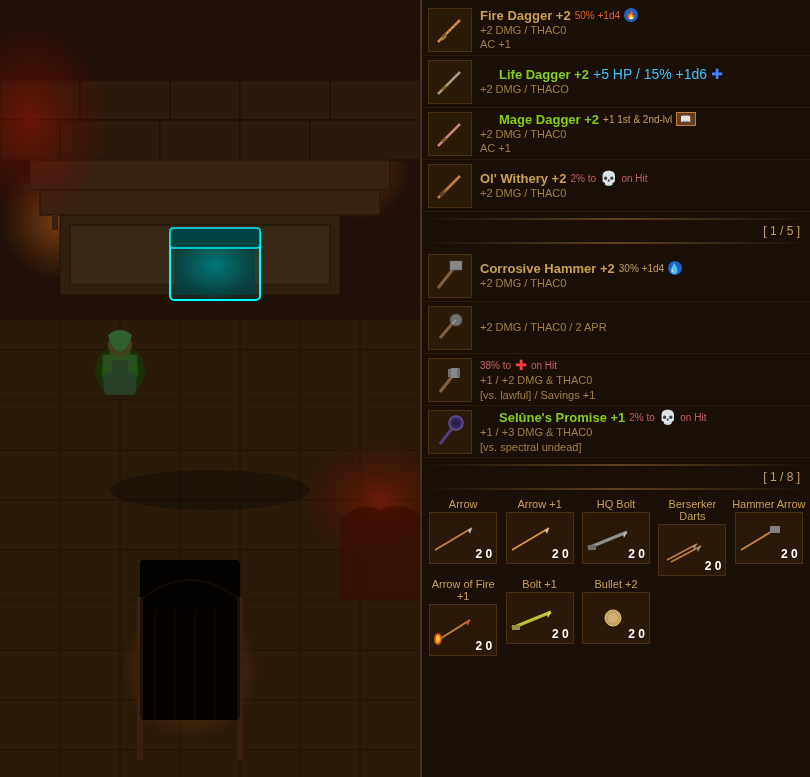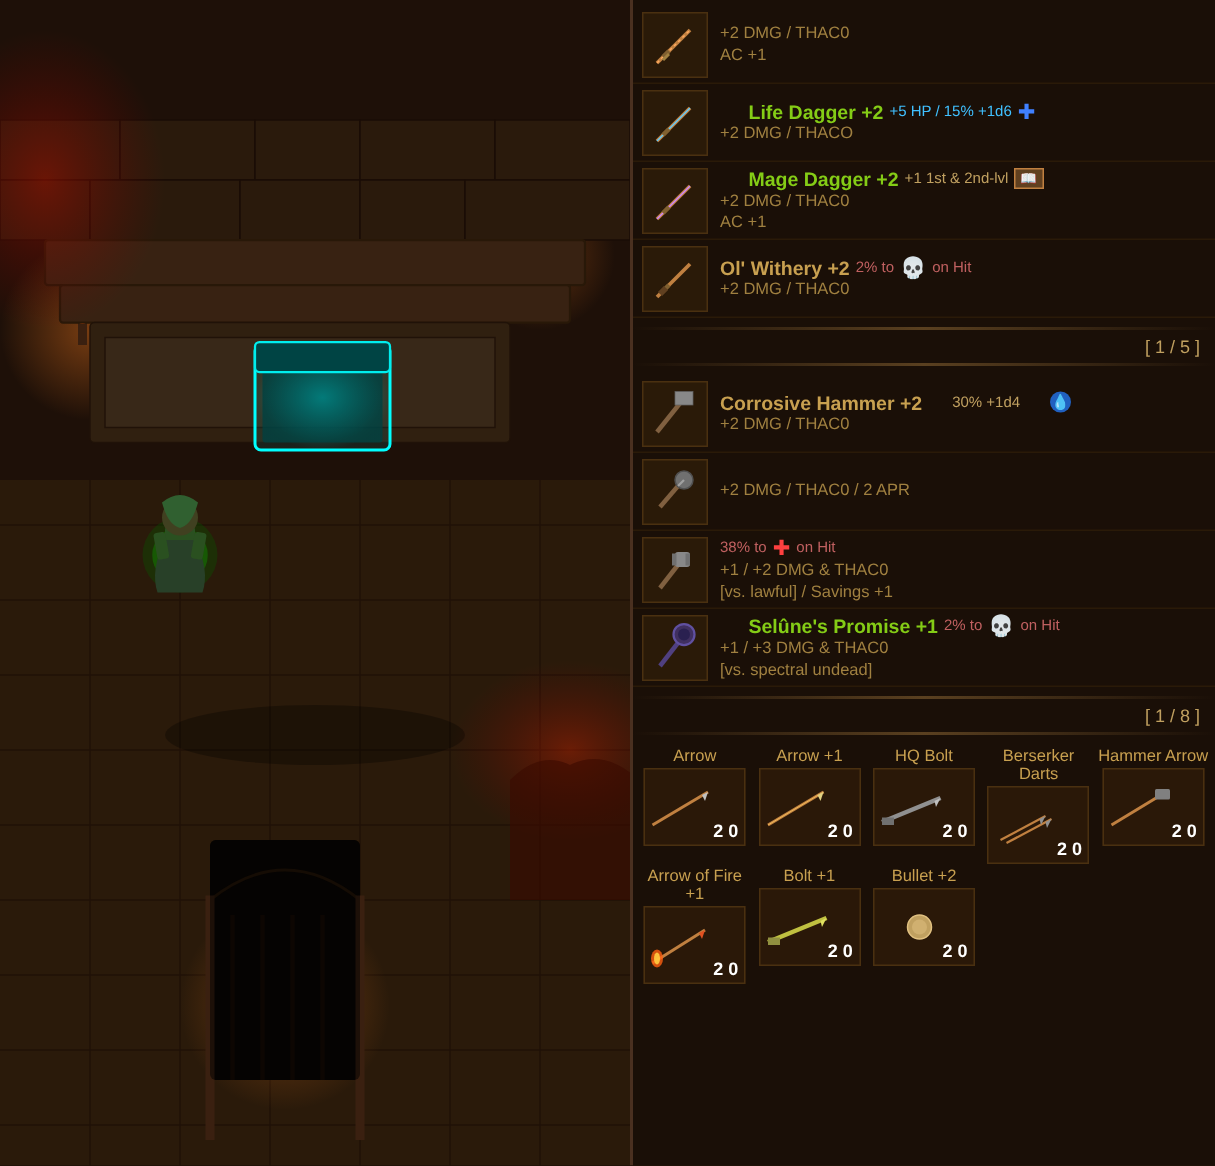--- a/index.html
+++ b/index.html
@@ -331,37 +331,42 @@
       <div class="item-icon">
         <svg viewBox="0 0 36 36" xmlns="http://www.w3.org/2000/svg">
           <line x1="6" y1="30" x2="28" y2="8" stroke="#c08040" stroke-width="2.5"></line>
           <line x1="6" y1="30" x2="28" y2="8" stroke="#ffaa60" stroke-width="1" stroke-dasharray="2,2"></line>
           <path d="M26,8 L28,6 L22,12 Z" fill="#e8a050"></path>
           <line x1="10" y1="26" x2="14" y2="22" stroke="#806030" stroke-width="3"></line>
           <line x1="10" y1="28" x2="14" y2="24" stroke="#a08040" stroke-width="2"></line>
         </svg>
       </div>
       <div class="item-info">
+        <div style="display:flex; align-items:center; gap:4px;">
+          <span class="item-name">Fire Dagger +2</span>
+          <span class="item-special" style="font-size:10px; color:#e06020;">50% +1d4</span>
+          <span class="icon-badge blue">🔥</span>
+        </div>
         <div class="item-stats">+2 DMG / THAC0<br>AC +1</div>
       </div>
     </div>
 
     <div class="item-row">
       <div class="item-icon">
         <svg viewBox="0 0 36 36" xmlns="http://www.w3.org/2000/svg">
           <line x1="6" y1="30" x2="28" y2="8" stroke="#c08040" stroke-width="2.5"></line>
           <line x1="6" y1="30" x2="28" y2="8" stroke="#60ccff" stroke-width="1"></line>
           <path d="M26,8 L28,6 L22,12 Z" fill="#e8a050"></path>
           <line x1="10" y1="26" x2="14" y2="22" stroke="#806030" stroke-width="3"></line>
         </svg>
       </div>
       <div class="item-info">
         <div style="display:flex; align-items:center; gap:4px;">
           <span class="item-name cyan">Life Dagger +2</span>
-          <span class="item-special" style="font-size:10px; color:#40c0ff;">+5 HP / 15% +1d6</span>
+          <span class="item-special" style="font-size:14px; color:#40c0ff;">+5 HP / 15% +1d6</span>
           <span style="color:#4080ff; font-size:14px;">✚</span>
         </div>
         <div class="item-stats">+2 DMG / THACO</div>
       </div>
     </div>
 
     <div class="item-row">
       <div class="item-icon">
         <svg viewBox="0 0 36 36" xmlns="http://www.w3.org/2000/svg">
           <line x1="6" y1="30" x2="28" y2="8" stroke="#c08040" stroke-width="2.5"></line>
@@ -409,21 +414,21 @@
 
     <div class="item-row">
       <div class="item-icon">
         <svg viewBox="0 0 36 36" xmlns="http://www.w3.org/2000/svg">
           <rect x="20" y="4" width="10" height="8" fill="#707070" rx="1"></rect>
           <line x1="6" y1="30" x2="22" y2="10" stroke="#806040" stroke-width="3"></line>
           <rect x="18" y="3" width="12" height="9" fill="#888888" stroke="#606060" stroke-width="0.5"></rect>
         </svg>
       </div>
       <div class="item-info">
-        <div style="display:flex; align-items:center; gap:20px;">
+        <div style="display:flex; align-items:center; gap:4px;">
           <span class="item-name">Corrosive Hammer +2</span>
           <span class="item-special" style="font-size:10px; color:#c0a060;">30% +1d4</span>
           <span class="icon-badge blue" style="font-size:10px;">💧</span>
         </div>
         <div class="item-stats">+2 DMG / THAC0</div>
       </div>
     </div>
 
     <div class="item-row">
       <div class="item-icon">

